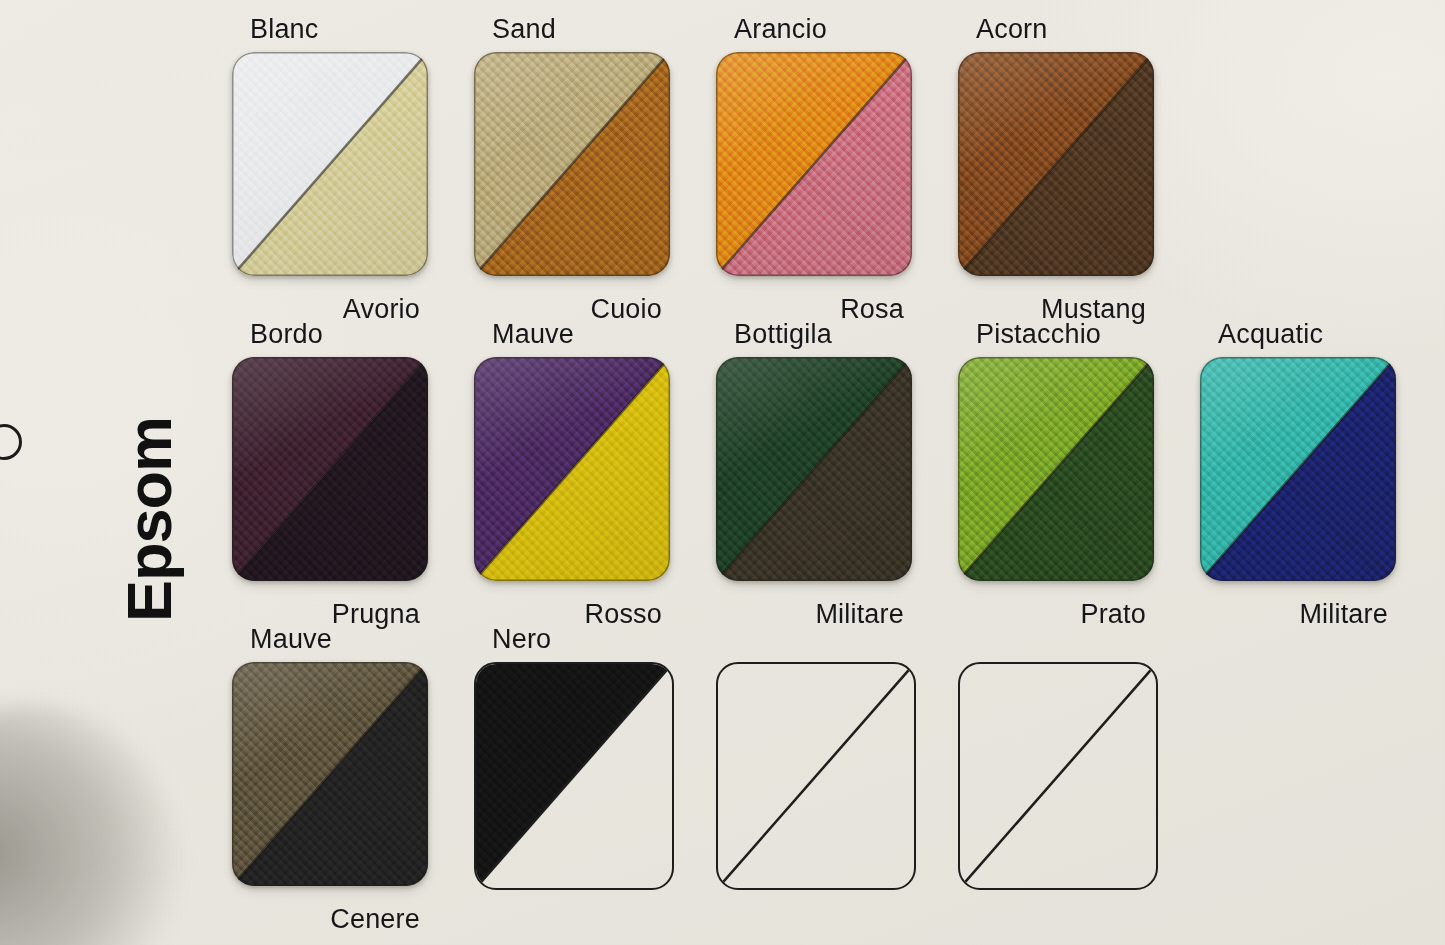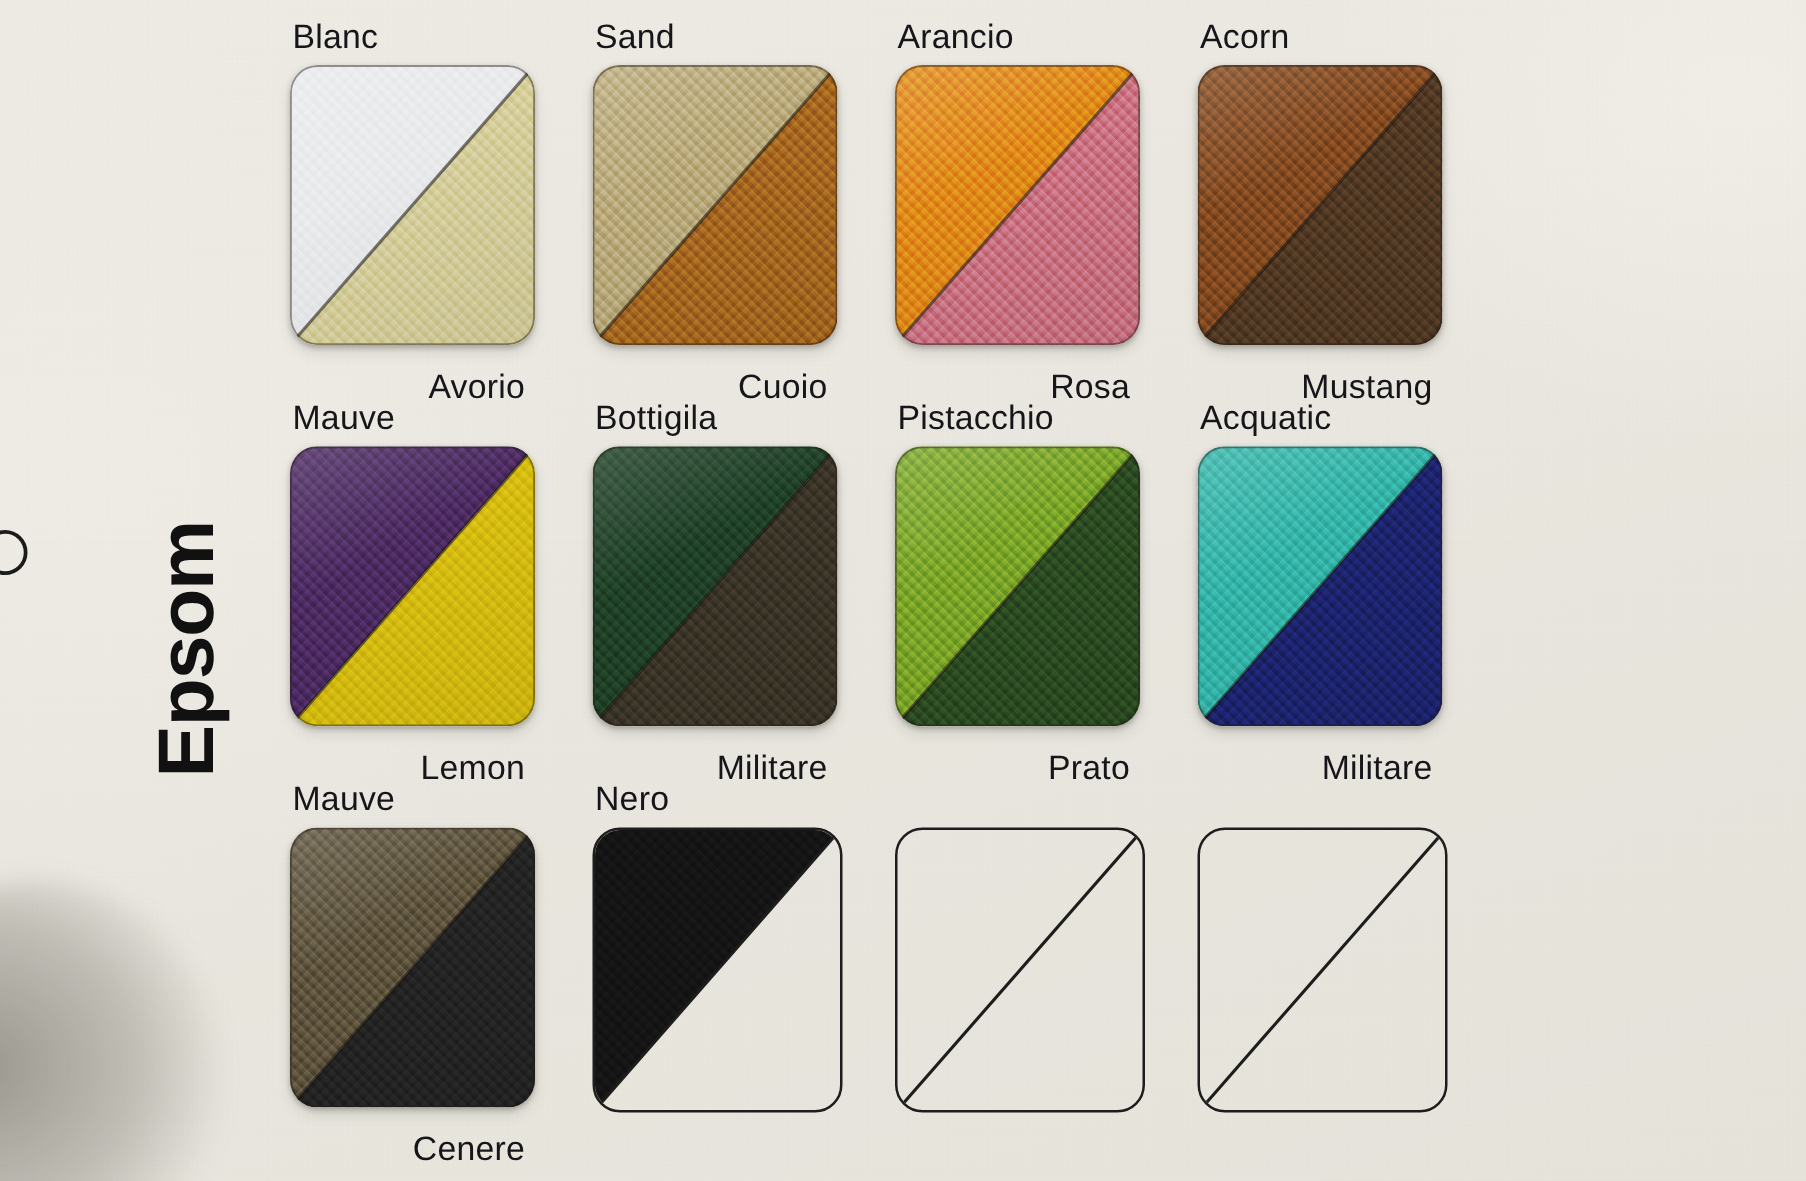--- a/index.html
+++ b/index.html
@@ -80,20 +80,21 @@
     height:305px;
     flex:0 0 224px;
   }
   .label{
     position:absolute;
     font-size:27px;
     color:#16161a;
     white-space:nowrap;
     font-family:"Liberation Sans", sans-serif;
     letter-spacing:.2px;
+    margin-left:16px;
   }
   .label.top{ left:16px; top:-4px; }
   .label.bottom{ right:22px; bottom:-2px; }
 
   .swatch{
     position:absolute;
     left:14px; top:34px;
     width:196px;height:224px;
     border-radius:22px;
     overflow:hidden;
@@ -238,34 +239,50 @@
                 <line x1="196" y1="0" x2="0" y2="224" stroke="rgba(20,16,12,.55)" stroke-width="2.5"></line>
               </svg>
             </div>
             <div class="edge"></div>
           </div>
           <div class="label bottom">Mustang</div>
         </div>
       </div>
       <div class="row">
         <div class="cell">
+          <div class="label top">Bordo</div>
+          <div class="swatch">
+            <div class="half tl" style="background: rgb(61, 33, 48);"></div>
+            <div class="half br" style="background: rgb(34, 23, 32);"></div>
+            <div class="grain"></div>
+            <div class="gloss"></div>
+            <div class="divider">
+              <svg viewBox="0 0 196 224" preserveAspectRatio="none">
+                <line x1="196" y1="0" x2="0" y2="224" stroke="rgba(20,16,12,.55)" stroke-width="2.5"></line>
+              </svg>
+            </div>
+            <div class="edge"></div>
+          </div>
+          <div class="label bottom">Prugna</div>
+        </div>
+        <div class="cell">
           <div class="label top">Mauve</div>
           <div class="swatch">
             <div class="half tl" style="background: rgb(75, 42, 96);"></div>
             <div class="half br" style="background: rgb(214, 188, 16);"></div>
             <div class="grain"></div>
             <div class="gloss"></div>
             <div class="divider">
               <svg viewBox="0 0 196 224" preserveAspectRatio="none">
                 <line x1="196" y1="0" x2="0" y2="224" stroke="rgba(20,16,12,.55)" stroke-width="2.5"></line>
               </svg>
             </div>
             <div class="edge"></div>
           </div>
-          <div class="label bottom">Lemon</div>
+          <div class="label bottom">Rosso</div>
         </div>
         <div class="cell">
           <div class="label top">Bottigila</div>
           <div class="swatch">
             <div class="half tl" style="background: rgb(31, 64, 39);"></div>
             <div class="half br" style="background: rgb(58, 52, 39);"></div>
             <div class="grain"></div>
             <div class="gloss"></div>
             <div class="divider">
               <svg viewBox="0 0 196 224" preserveAspectRatio="none">

